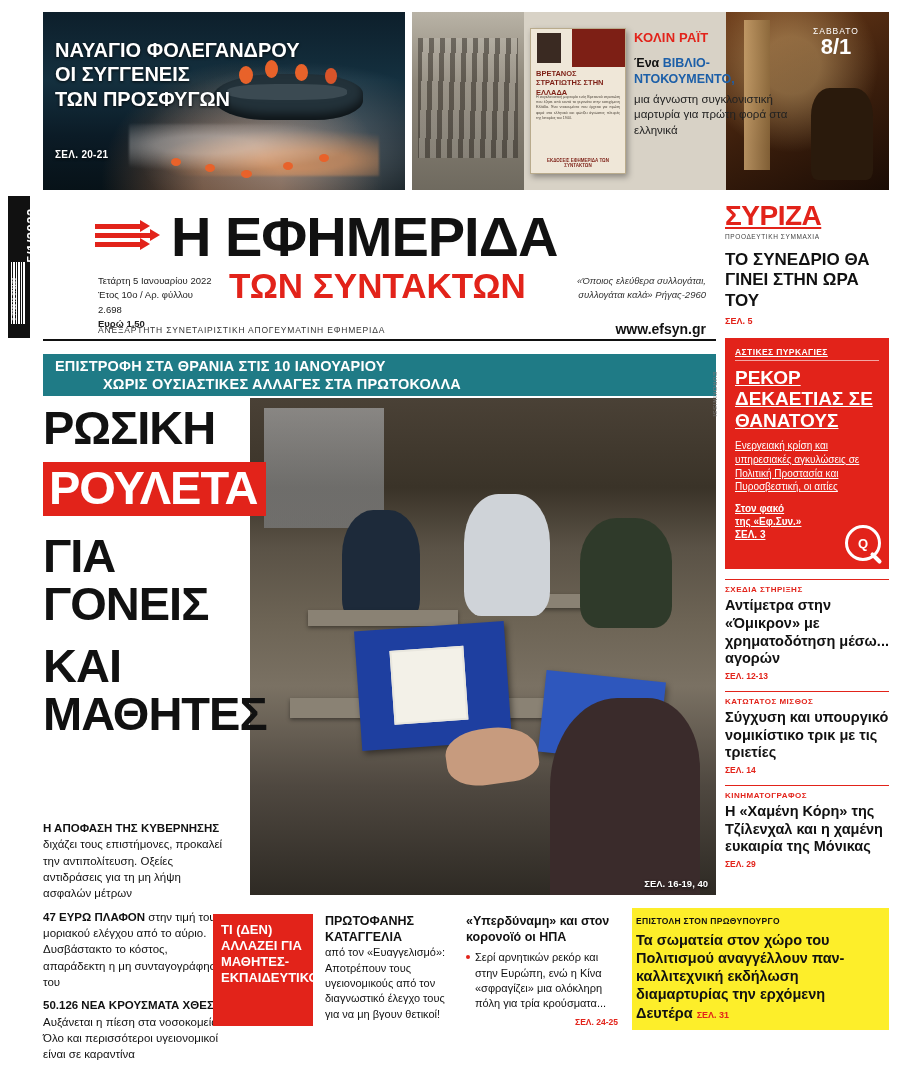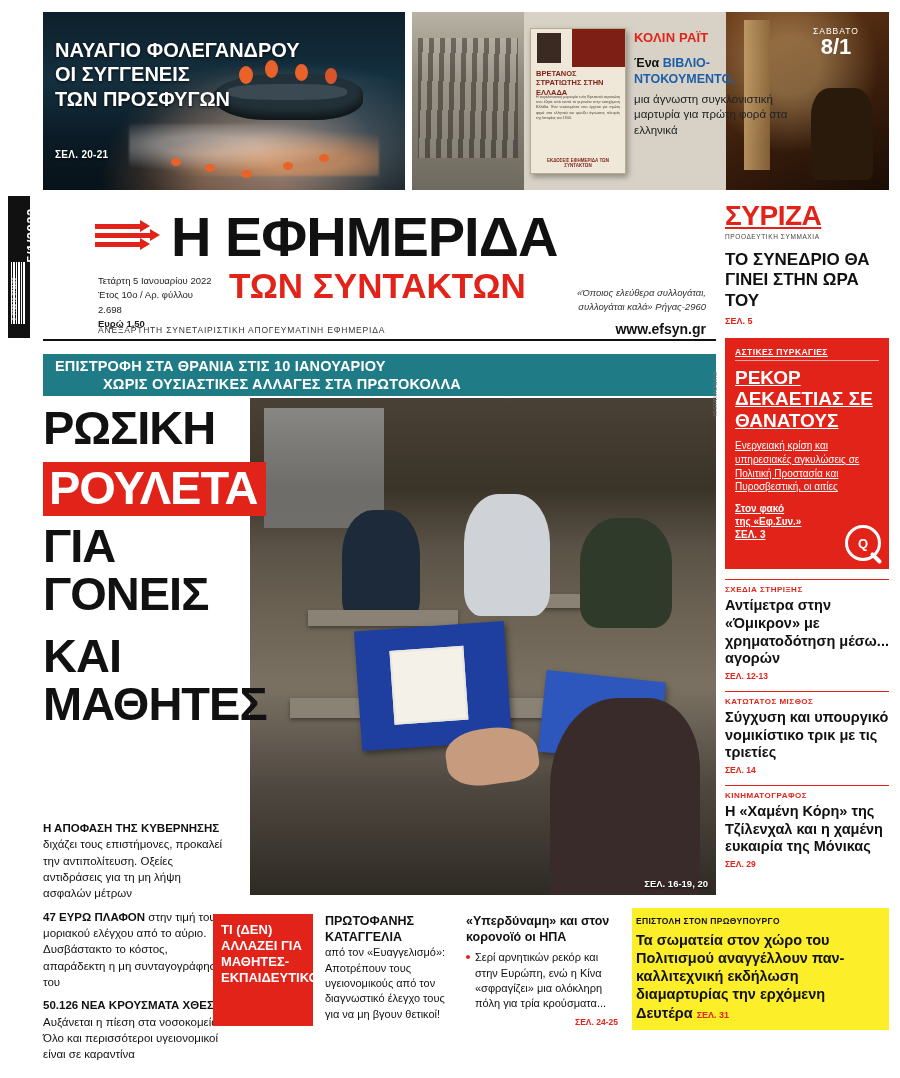--- a/index.html
+++ b/index.html
@@ -165,21 +165,21 @@
   .logo-sub {
     position:absolute; left:186px; top:70px; font-size:35px; font-weight:bold;
     color:#e2231a; letter-spacing:0px;
   }
   .mast-left {
     position:absolute; left:55px; top:78px; width:120px; font-size:9.5px; color:#222; line-height:1.5;
   }
   .mast-price { font-weight:bold; }
   .mast-right {
     position:absolute; right:10px; top:78px; width:150px; text-align:right;
-    font-size:9.5px; font-style:italic; color:#333; line-height:1.5;margin-top:12px;
+    font-size:9.5px; font-style:italic; color:#333; line-height:1.5;
   }
   .mast-bottom {
     position:absolute; left:55px; bottom:4px; font-size:8.5px; letter-spacing:.8px; color:#333;
   }
   .mast-site {
     position:absolute; right:10px; bottom:2px; font-size:14px; font-weight:bold; color:#111;
   }
 
   
   .rail { position:absolute; left:725px; top:196px; width:164px; }
@@ -281,21 +281,21 @@
   }
 
   .hero-title { position:absolute; left:43px; top:404px; width:230px; }
   .ht-line {
     font-size:47px; font-weight:bold; color:#111; line-height:1.02; letter-spacing:-1px;
   }
   .ht-red {
     display:inline-block; background:#e2231a; color:#fff; padding:2px 8px 4px 6px;
     font-size:47px; font-weight:bold; line-height:1.02; letter-spacing:-1px; margin:10px 0 6px;
   }
-  .ht-line.l3 { margin-top:0; }
+  .ht-line.l3 { margin-top:10px; }
   .ht-line.l4 { margin-top:14px; }
 
   .lead {
     position:absolute; left:43px; top:792px; width:182px;
     font-size:11.5px; line-height:1.42; color:#111;margin-top:28px;
   }
   .lead b { font-weight:bold; }
   .lead p { margin-bottom:7px; }
 
   
@@ -464,21 +464,21 @@
       <div class="pupil p3"></div>
       <div class="desk d1"></div>
       <div class="desk d3"></div>
       <div class="notebook">
           <div class="pen"></div>
         </div>
       <div class="notebook2"></div>
       <div class="pupil p4"></div>
       <div class="hand"></div>
     </div>
-    <div class="hero-ref">ΣΕΛ. 16-19, 20</div>
+    <div class="hero-ref">ΣΕΛ. 16-19, 40</div>
   </div>
   <div class="credit">EUROKINISSI</div>
 
   <div class="hero-title">
     <div class="ht-line l1">ΡΩΣΙΚΗ</div>
     <div class="ht-red">ΡΟΥΛΕΤΑ</div>
     <div class="ht-line l3">ΓΙΑ ΓΟΝΕΙΣ</div>
     <div class="ht-line l4">ΚΑΙ ΜΑΘΗΤΕΣ</div>
   </div>
 

